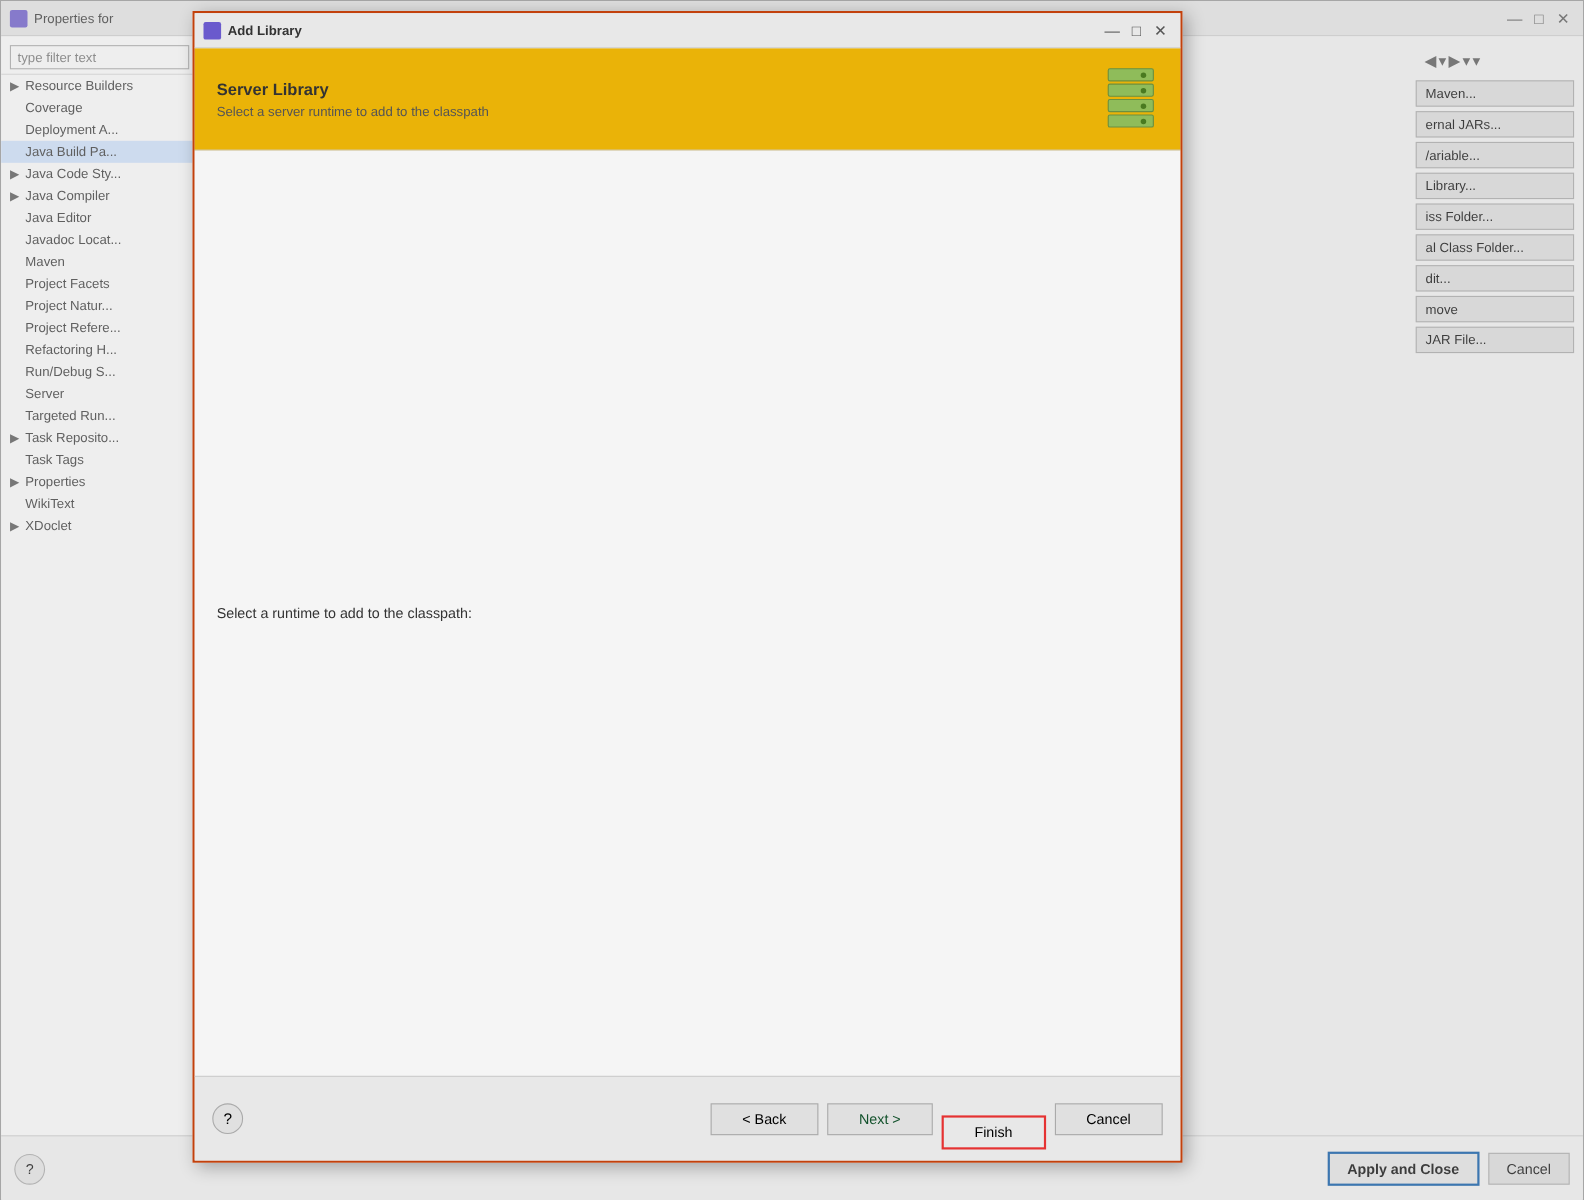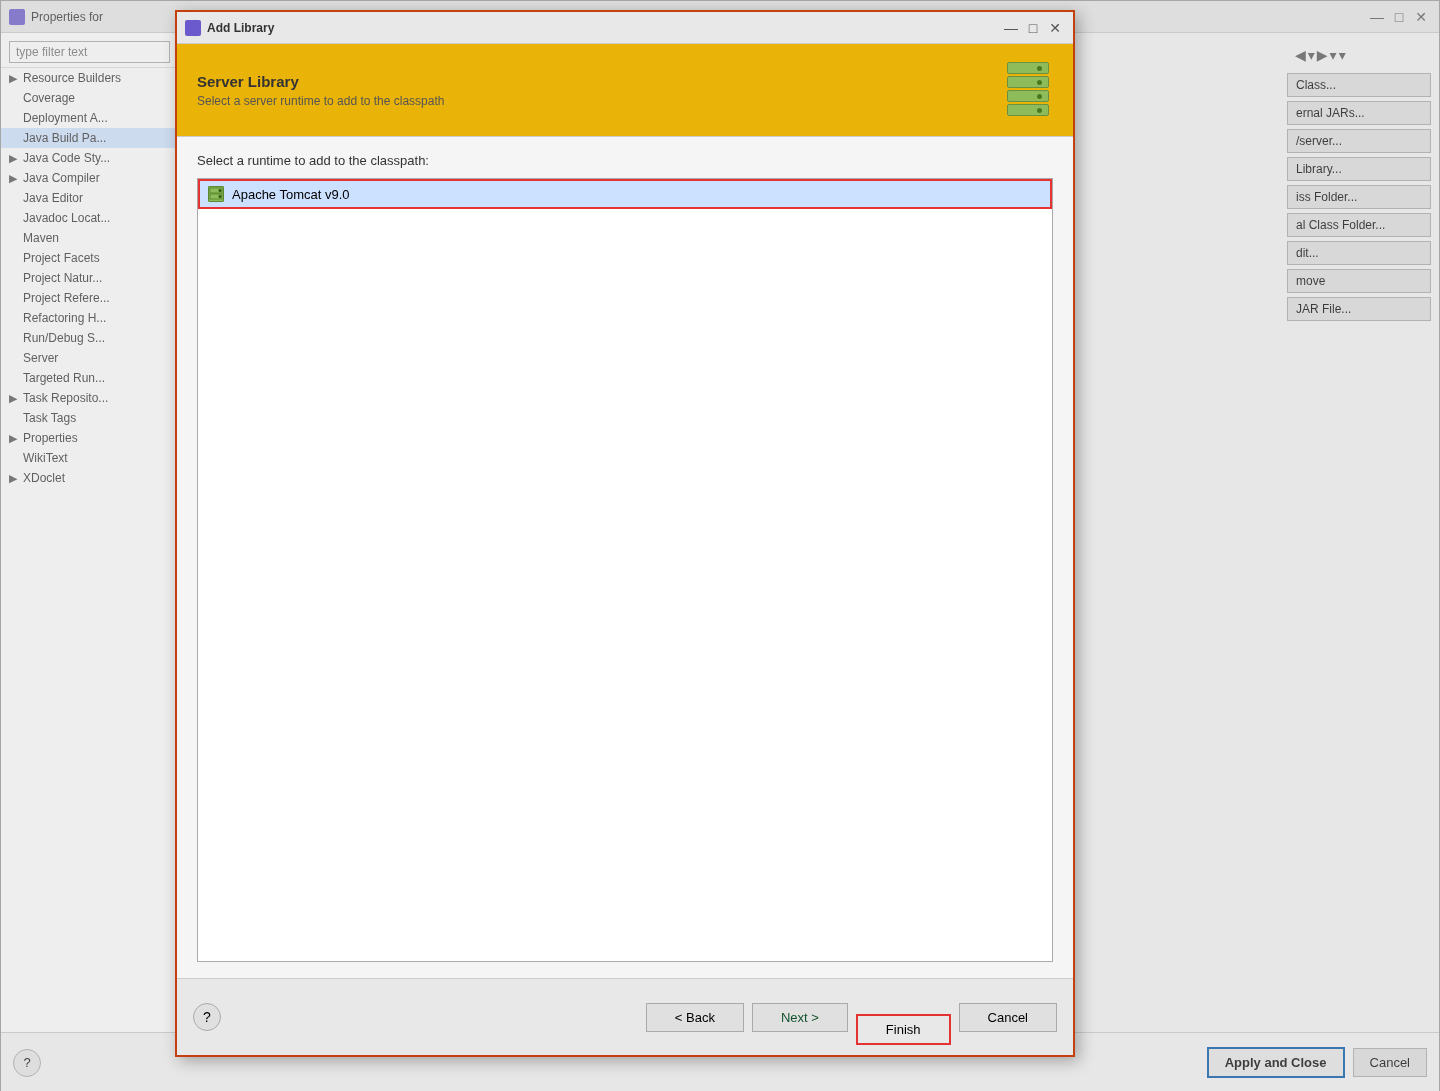--- a/index.html
+++ b/index.html
@@ -64,21 +64,21 @@
     
     .properties-body {
       display: flex;
       height: calc(1091px - 32px - 60px);
     }
 
     
     .sidebar {
       width: 180px;
       background: #fff;
-      border-right: 3px solid #a3a3a3;
+      border-right: 1px solid #a3a3a3;
       padding: 4px 0;
       overflow-y: auto;
     }
 
     .search-box {
       padding: 4px 8px;
       border-bottom: 1px solid #ddd;
     }
 
     .search-input {
@@ -518,23 +518,23 @@
 
     <div class="right-panel">
 
       <div class="nav-arrows">
         <button class="nav-arrow-btn">◀</button>
         <button class="nav-arrow-btn">▾</button>
         <button class="nav-arrow-btn">▶</button>
         <button class="nav-arrow-btn">▾</button>
         <button class="nav-arrow-btn">▾</button>
       </div>
-      <button class="right-btn">Class...</button>
+      <button class="right-btn">Maven...</button>
       <button class="right-btn">ernal JARs...</button>
-      <button class="right-btn">/server...</button>
+      <button class="right-btn">/ariable...</button>
       <button class="right-btn">Library...</button>
       <button class="right-btn">iss Folder...</button>
       <button class="right-btn">al Class Folder...</button>
       <button class="right-btn">dit...</button>
       <button class="right-btn">move</button>
       <button class="right-btn">JAR File...</button>
     </div>
   </div>
 
   <div class="properties-bottom">
@@ -572,33 +572,20 @@
         <div class="server-disc"></div>
         <div class="server-disc"></div>
         <div class="server-disc"></div>
         <div class="server-disc"></div>
       </div>
     </div>
   </div>
 
   <div class="dialog-body">
     <div class="dialog-body-label">Select a runtime to add to the classpath:</div>
-    <div class="runtime-list">
-      <div class="runtime-item selected">
-        <div class="runtime-item-icon">
-          <svg width="14" height="14" viewBox="0 0 14 14">
-            <rect x="1" y="1" width="12" height="5" fill="#8fbc5a" stroke="#5a8a30" stroke-width="1"></rect>
-            <rect x="1" y="7" width="12" height="5" fill="#8fbc5a" stroke="#5a8a30" stroke-width="1"></rect>
-            <circle cx="11" cy="3.5" r="1.5" fill="#2a5a10"></circle>
-            <circle cx="11" cy="9.5" r="1.5" fill="#2a5a10"></circle>
-          </svg>
-        </div>
-        <span>Apache Tomcat v9.0</span>
-      </div>
-    </div>
   </div>
 
   <div class="dialog-footer">
     <button class="dialog-footer-help">?</button>
     <div class="dialog-footer-spacer"></div>
     <button class="dialog-btn">&lt; Back</button>
     <button class="dialog-btn" disabled="">Next &gt;</button>
     <button class="dialog-btn finish">Finish</button>
     <button class="dialog-btn">Cancel</button>
   </div>

